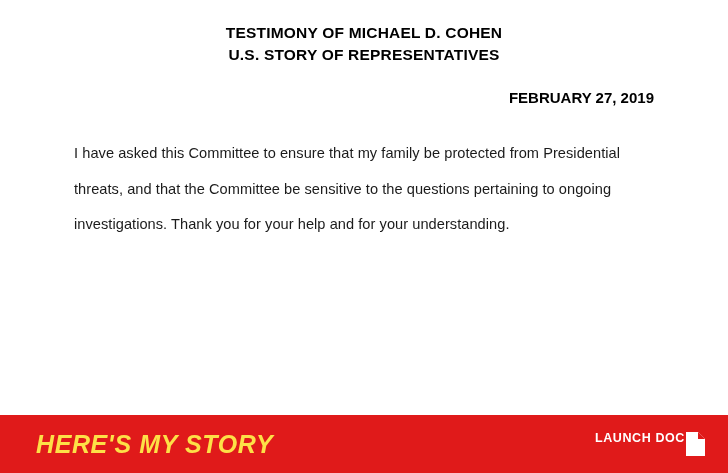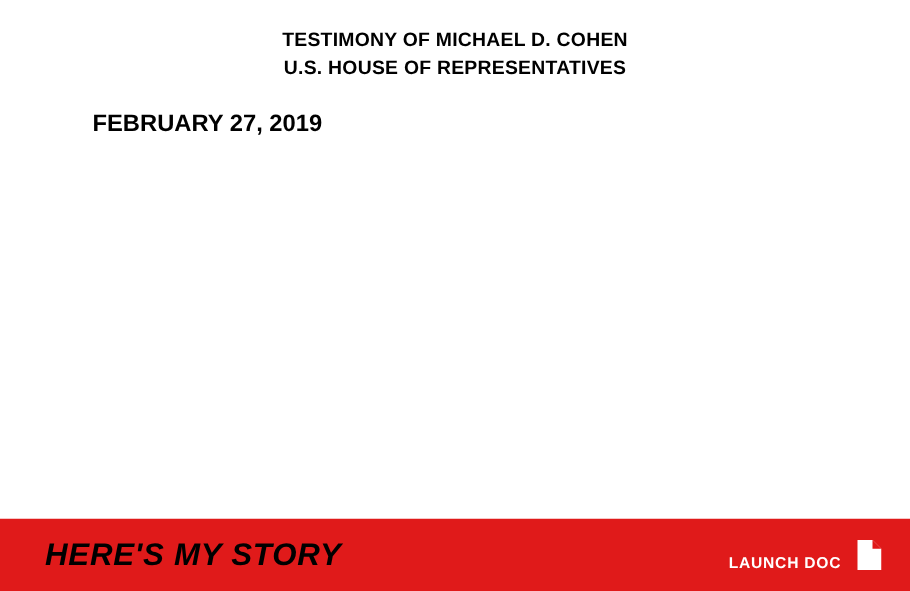--- a/index.html
+++ b/index.html
@@ -37,23 +37,23 @@
   }
   .heading-line {
     font-weight: bold;
     font-size: 15.5px;
     letter-spacing: 0.2px;
     color: #000000;
     line-height: 1.45;
     white-space: nowrap;
   }
   .date-line {
-    text-align: left;
+    text-align: right;
     font-weight: bold;
-    font-size: 19px;
+    font-size: 15px;
     color: #000000;
     margin-top: 22px;
   }
   .body-block {
     margin-top: 30px;
   }
   .para {
     font-size: 14.6px;
     color: #1b1b1b;
     line-height: 2.45;
@@ -71,30 +71,29 @@
     bottom: 0;
     height: 58px;
     background: #e01a1a;
     display: flex;
     align-items: center;
     justify-content: space-between;
     padding: 0 22px 0 36px;
     box-sizing: border-box;
   }
   .footer-title {
-    color: #000000;
+    color: #fde047;
     font-weight: bold;
     font-style: italic;
     font-size: 25px;
     letter-spacing: 0.6px;
   }
   .footer-right {
     display: flex;
-    align-items: flex-end;
-    gap: 12px;
+    align-items: flex-start;
   }
   .launch-label {
     color: #ffffff;
     font-weight: bold;
     font-size: 12.5px;
     letter-spacing: 0.6px;
   }
   .doc-icon {
     width: 21px;
     height: 26px;
@@ -107,26 +106,27 @@
 </style>
 </head>
 <body>
 
 <div class="page">
 
   <div class="doc">
 
     <div class="heading-block">
       <div class="heading-line">TESTIMONY OF MICHAEL D. COHEN</div>
-      <div class="heading-line">U.S. HOUSE OF REPRESENTATIVES</div>
+      <div class="heading-line">U.S. STORY OF REPRESENTATIVES</div>
     </div>
 
     <div class="date-line">FEBRUARY 27, 2019</div>
 
     <div class="body-block">
+      <p class="para">I have asked this Committee to ensure that my family be protected from Presidential threats, and that the Committee be sensitive to the questions pertaining to ongoing investigations.  Thank you for your help and for your understanding.</p>
     </div>
 
   </div>
 
   <div class="footer">
     <div class="footer-title">HERE'S MY STORY</div>
     <div class="footer-right">
       <span class="launch-label">LAUNCH DOC</span>
       <span class="doc-icon">
         <svg width="21" height="26" viewBox="0 0 21 26">

